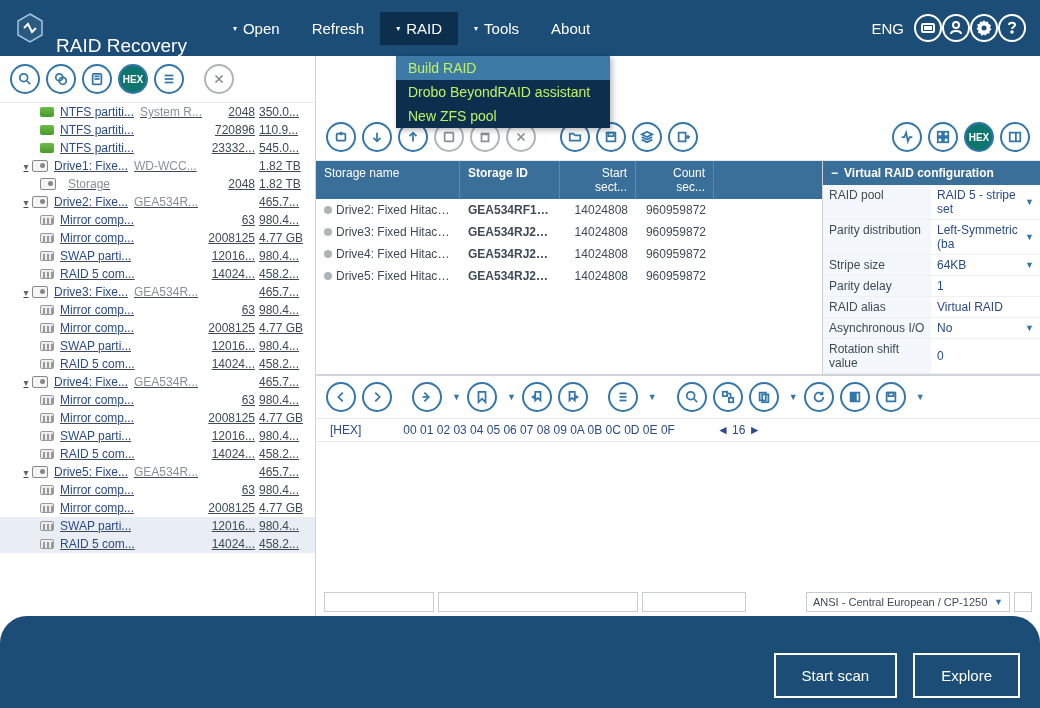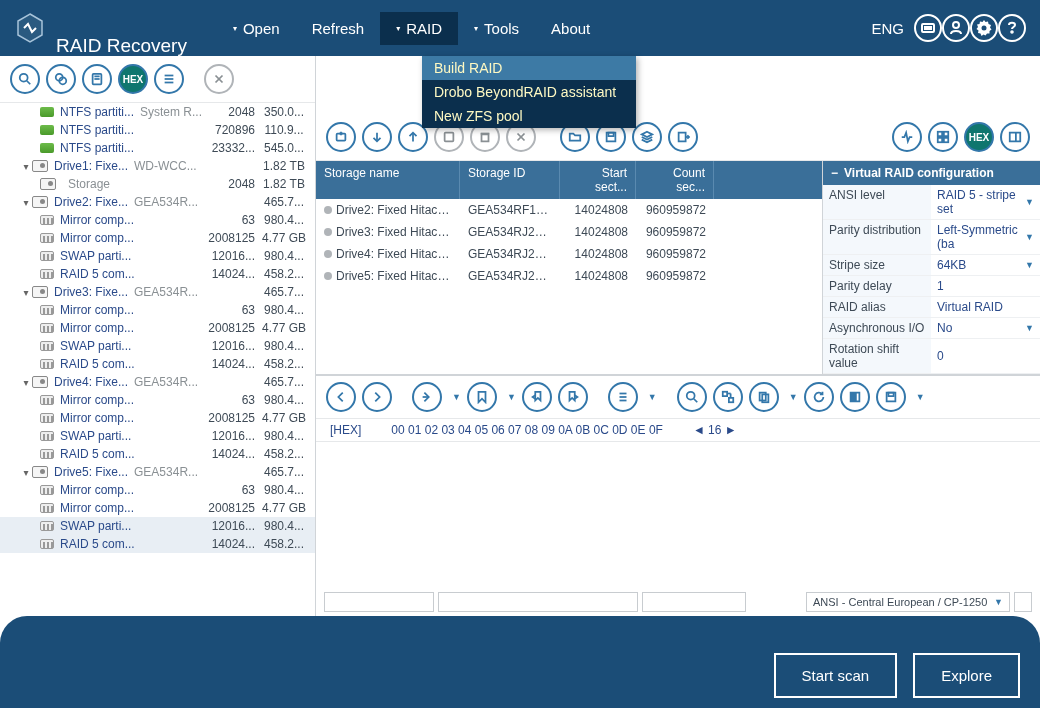--- a/index.html
+++ b/index.html
@@ -14,78 +14,78 @@
 .menu-item { padding: 8px 16px; font-size: 15px; display: flex; align-items: center; gap: 6px; cursor: pointer; }
 .menu-item.active { background: #0b2f4d; }
 .tri { font-size: 8px; }
 .header-right { margin-left: auto; display: flex; align-items: center; gap: 0; }
 .lang { font-size: 15px; margin-right: 10px; }
 .hicon { width: 28px; height: 28px; border: 2px solid #fff; border-radius: 50%; display: flex; align-items: center; justify-content: center; cursor: pointer; }
 .hicon svg { width: 16px; height: 16px; stroke: #fff; fill: none; stroke-width: 2; }
 .hicon.fill svg { fill: #fff; stroke: none; }
 
 
-.dropdown { position: absolute; top: 56px; left: 422px; background: #0b2f4d; color: #fef9c3; min-width: 214px; z-index: 100; box-shadow: 2px 2px 6px rgba(0,0,0,0.3); }
+.dropdown { position: absolute; top: 56px; left: 396px; background: #0b2f4d; color: #bef264; min-width: 214px; z-index: 100; box-shadow: 2px 2px 6px rgba(0,0,0,0.3); }
 .dropdown-item { padding: 4px 12px; font-size: 14px; cursor: pointer; }
 .dropdown-item.hl { background: #3d7aa5; }
 
 
 .main { display: flex; height: 560px; }
 .sidebar { width: 316px; border-right: 1px solid #d0d4d8; display: flex; flex-direction: column; }
 .sbtoolbar { padding: 8px 10px; display: flex; gap: 6px; align-items: center; border-bottom: 1px solid #e6e8ea; }
 .tb { width: 30px; height: 30px; border: 2px solid #3377aa; border-radius: 50%; display: flex; align-items: center; justify-content: center; cursor: pointer; background: #fff; }
 .tb.filled { background: #0f766e; color: #fff; font-size: 10px; font-weight: bold; }
 .tb.gray { border-color: #b0b4b8; }
 .tb svg { width: 14px; height: 14px; stroke: #3377aa; fill: none; stroke-width: 2; }
 .tb.gray svg { stroke: #8a9094; }
 
-.tree { flex: 1; overflow-y: auto; font-size: 12px; }
+.tree { flex: 1; overflow-y: auto; font-size: 12px; text-decoration: underline; }
 .trow { display: flex; align-items: center; padding: 2px 6px 2px 10px; white-space: nowrap; cursor: pointer; }
 .trow.lvl1 { padding-left: 22px; }
 .trow.lvl2 { padding-left: 40px; }
 .trow.sel { background: #e8eef4; }
 .ticon { width: 14px; height: 12px; margin-right: 6px; flex-shrink: 0; display: inline-flex; align-items: center; justify-content: center; }
 .ticon.drive { border: 1px solid #888; border-radius: 2px; background: #f5f5f5; position: relative; width: 16px; height: 12px; }
 .ticon.drive::after { content:''; position:absolute; width:5px; height:5px; border-radius:50%; background:#888; right:2px; top:2px; }
 .ticon.part { background: linear-gradient(#6dbb4a,#4a9a2a); border-radius: 2px; width: 14px; height: 10px; }
 .ticon.sub { border: 1px solid #999; border-radius: 2px; background: #eee; width: 14px; height: 10px; position:relative; }
 .ticon.sub::before { content:''; position:absolute; width:2px; height:6px; background:#999; left:2px; top:2px; }
 .ticon.sub::after { content:''; position:absolute; width:2px; height:6px; background:#999; left:6px; top:2px; box-shadow: 4px 0 #999; }
 .tname { flex: 0 0 auto; color: #2a4a8a; overflow: hidden; text-overflow: ellipsis; max-width: 100px; }
 .tlabel { color: #8a9094; margin-left: 6px; flex: 1; overflow: hidden; text-overflow: ellipsis; }
 .tcol1 { color: #3e4a56; text-align: right; width: 52px; }
-.tcol2 { color: #3e4a56; text-align: center; width: 50px; margin-left: 4px; }
+.tcol2 { color: #3e4a56; text-align: left; width: 50px; margin-left: 4px; }
 .twrap { display: inline-flex; align-items: center; width: 8px; justify-content: center; color: #666; font-size: 10px; margin-right: 2px; }
 
 
 .content { flex: 1; display: flex; flex-direction: column; position: relative; }
 .ctoolbar { padding: 8px 10px; display: flex; gap: 6px; align-items: center; border-bottom: 1px solid #e6e8ea; margin-top: 58px; }
 .ctoolbar .spacer { flex: 1; }
 
 .tablearea { display: flex; border-bottom: 1px solid #d0d4d8; }
 .maintable { flex: 1; }
 .mth { display: flex; background: #3a6f99; color: #fff; font-size: 12px; }
 .mth > div { padding: 5px 8px; border-right: 1px solid #5a8ab0; }
 .mtd { display: flex; font-size: 12px; padding: 2px 0; }
 .mtd > div { padding: 2px 8px; overflow: hidden; text-overflow: ellipsis; white-space: nowrap; }
 .bullet { width: 8px; height: 8px; border-radius: 50%; background: #b0b4b8; display: inline-block; margin-right: 4px; }
 .col-name { width: 144px; }
-.col-id { width: 100px; }
+.col-id { width: 100px; font-weight: bold; }
 .col-start { width: 76px; text-align: right; }
 .col-count { width: 78px; text-align: right; }
 
 .raidcfg { width: 218px; font-size: 12px; border-left: 1px solid #d0d4d8; }
 .raidcfg .hdr { background: #3a6f99; color: #fff; padding: 5px 8px; display: flex; align-items: center; gap: 6px; font-weight: bold; }
 .raidcfg .row { display: flex; border-bottom: 1px solid #eef0f2; }
 .raidcfg .k { width: 108px; padding: 3px 6px; color: #3e4a56; background:#f4f8fc; }
 .raidcfg .v { flex: 1; padding: 3px 6px; color: #2a4a8a; display: flex; justify-content: space-between; align-items: center; }
 
 .hexarea { flex: 1; border-top: 1px solid #d0d4d8; display: flex; flex-direction: column; }
 .hextb { padding: 6px 10px; display: flex; gap: 6px; align-items: center; }
-.hexhead { font-family: "Consolas","Courier New",monospace; font-size: 12px; padding: 4px 14px; color: #2a4a8a; border-top: 1px solid #e6e8ea; border-bottom: 1px solid #e6e8ea; display: flex; align-items: center; }
+.hexhead { font-family: "Consolas","Courier New",monospace; font-size: 12px; padding: 4px 14px; color: #2a4a8a; border-top: 1px solid #e6e8ea; border-bottom: 1px solid #e6e8ea; display: flex; align-items: center; gap: 12px; }
 .hexbody { flex: 1; background: #fff; }
 
 .statusbar { display: flex; gap: 4px; padding: 4px 8px; align-items: center; }
 .sbox { border: 1px solid #c8ccd0; height: 20px; }
 .enc { border: 1px solid #c8ccd0; height: 20px; padding: 2px 6px; font-size: 11px; display: flex; align-items: center; justify-content: space-between; width: 204px; }
 
 
 .footer { background: #1b4d77; height: 119px; display: flex; align-items: center; justify-content: flex-end; padding: 0 20px; gap: 16px; border-radius: 27px; }
 .fbtn { border: 2px solid #fff; color: #fff; padding: 12px 26px; font-size: 15px; background: transparent; cursor: pointer; }
 
@@ -503,21 +503,21 @@
             </div>
           </div>
         <div style="height:60px"></div>
       </div>
       <div class="raidcfg">
         <div class="hdr">
             <span>−</span>
             <span>Virtual RAID configuration</span>
           </div>
         <div class="row">
-            <div class="k">ANSI level</div>
+            <div class="k">RAID pool</div>
             <div class="v">
               <span>RAID 5 - stripe set</span>
               <span class="dd">▼</span>
             </div>
           </div>
         <div class="row">
             <div class="k">Parity distribution</div>
             <div class="v">
               <span>Left-Symmetric (ba</span>
               <span class="dd">▼</span>

